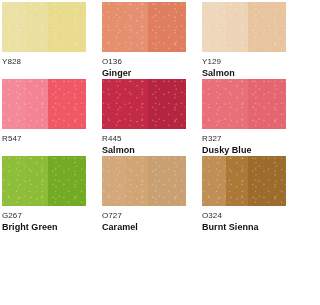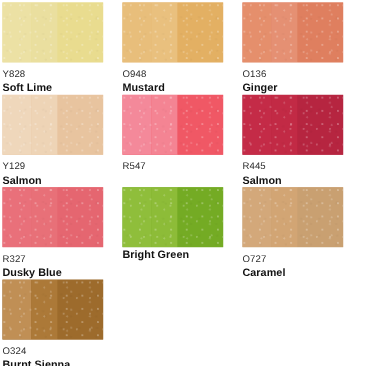--- a/index.html
+++ b/index.html
@@ -80,31 +80,20 @@
 
 <div id="swatch-grid">
     <div class="swatch-cell">
       <div class="swatch-chip" style="background: rgb(233, 220, 143);">
         <div class="band band-a" style="background: rgb(236, 225, 164);"></div>
         <div class="band band-b" style="background: rgb(234, 223, 159);"></div>
         <div class="band band-c" style="background: rgb(233, 220, 143);"></div>
         <div class="grain"></div>
       </div>
       <div class="swatch-code">Y828</div>
-      <div class="swatch-name">Soft Lime</div>
-    </div>
-    <div class="swatch-cell">
-      <div class="swatch-chip" style="background: rgb(227, 176, 99);">
-        <div class="band band-a" style="background: rgb(232, 190, 123);"></div>
-        <div class="band band-b" style="background: rgb(233, 192, 126);"></div>
-        <div class="band band-c" style="background: rgb(227, 176, 99);"></div>
-        <div class="grain"></div>
-      </div>
-      <div class="swatch-code">O948</div>
-      <div class="swatch-name">Mustard</div>
     </div>
     <div class="swatch-cell">
       <div class="swatch-chip" style="background: rgb(223, 127, 95);">
         <div class="band band-a" style="background: rgb(229, 143, 108);"></div>
         <div class="band band-b" style="background: rgb(229, 144, 115);"></div>
         <div class="band band-c" style="background: rgb(223, 127, 95);"></div>
         <div class="grain"></div>
       </div>
       <div class="swatch-code">O136</div>
       <div class="swatch-name">Ginger</div>
@@ -148,20 +137,21 @@
       <div class="swatch-code">R327</div>
       <div class="swatch-name">Dusky Blue</div>
     </div>
     <div class="swatch-cell">
       <div class="swatch-chip" style="background: rgb(116, 171, 36);">
         <div class="band band-a" style="background: rgb(143, 190, 59);"></div>
         <div class="band band-b" style="background: rgb(141, 188, 56);"></div>
         <div class="band band-c" style="background: rgb(116, 171, 36);"></div>
         <div class="grain"></div>
       </div>
+      <div class="swatch-code">G267</div>
       <div class="swatch-name">Bright Green</div>
     </div>
     <div class="swatch-cell">
       <div class="swatch-chip" style="background: rgb(201, 160, 113);">
         <div class="band band-a" style="background: rgb(211, 168, 122);"></div>
         <div class="band band-b" style="background: rgb(210, 165, 116);"></div>
         <div class="band band-c" style="background: rgb(201, 160, 113);"></div>
         <div class="grain"></div>
       </div>
       <div class="swatch-code">O727</div>

